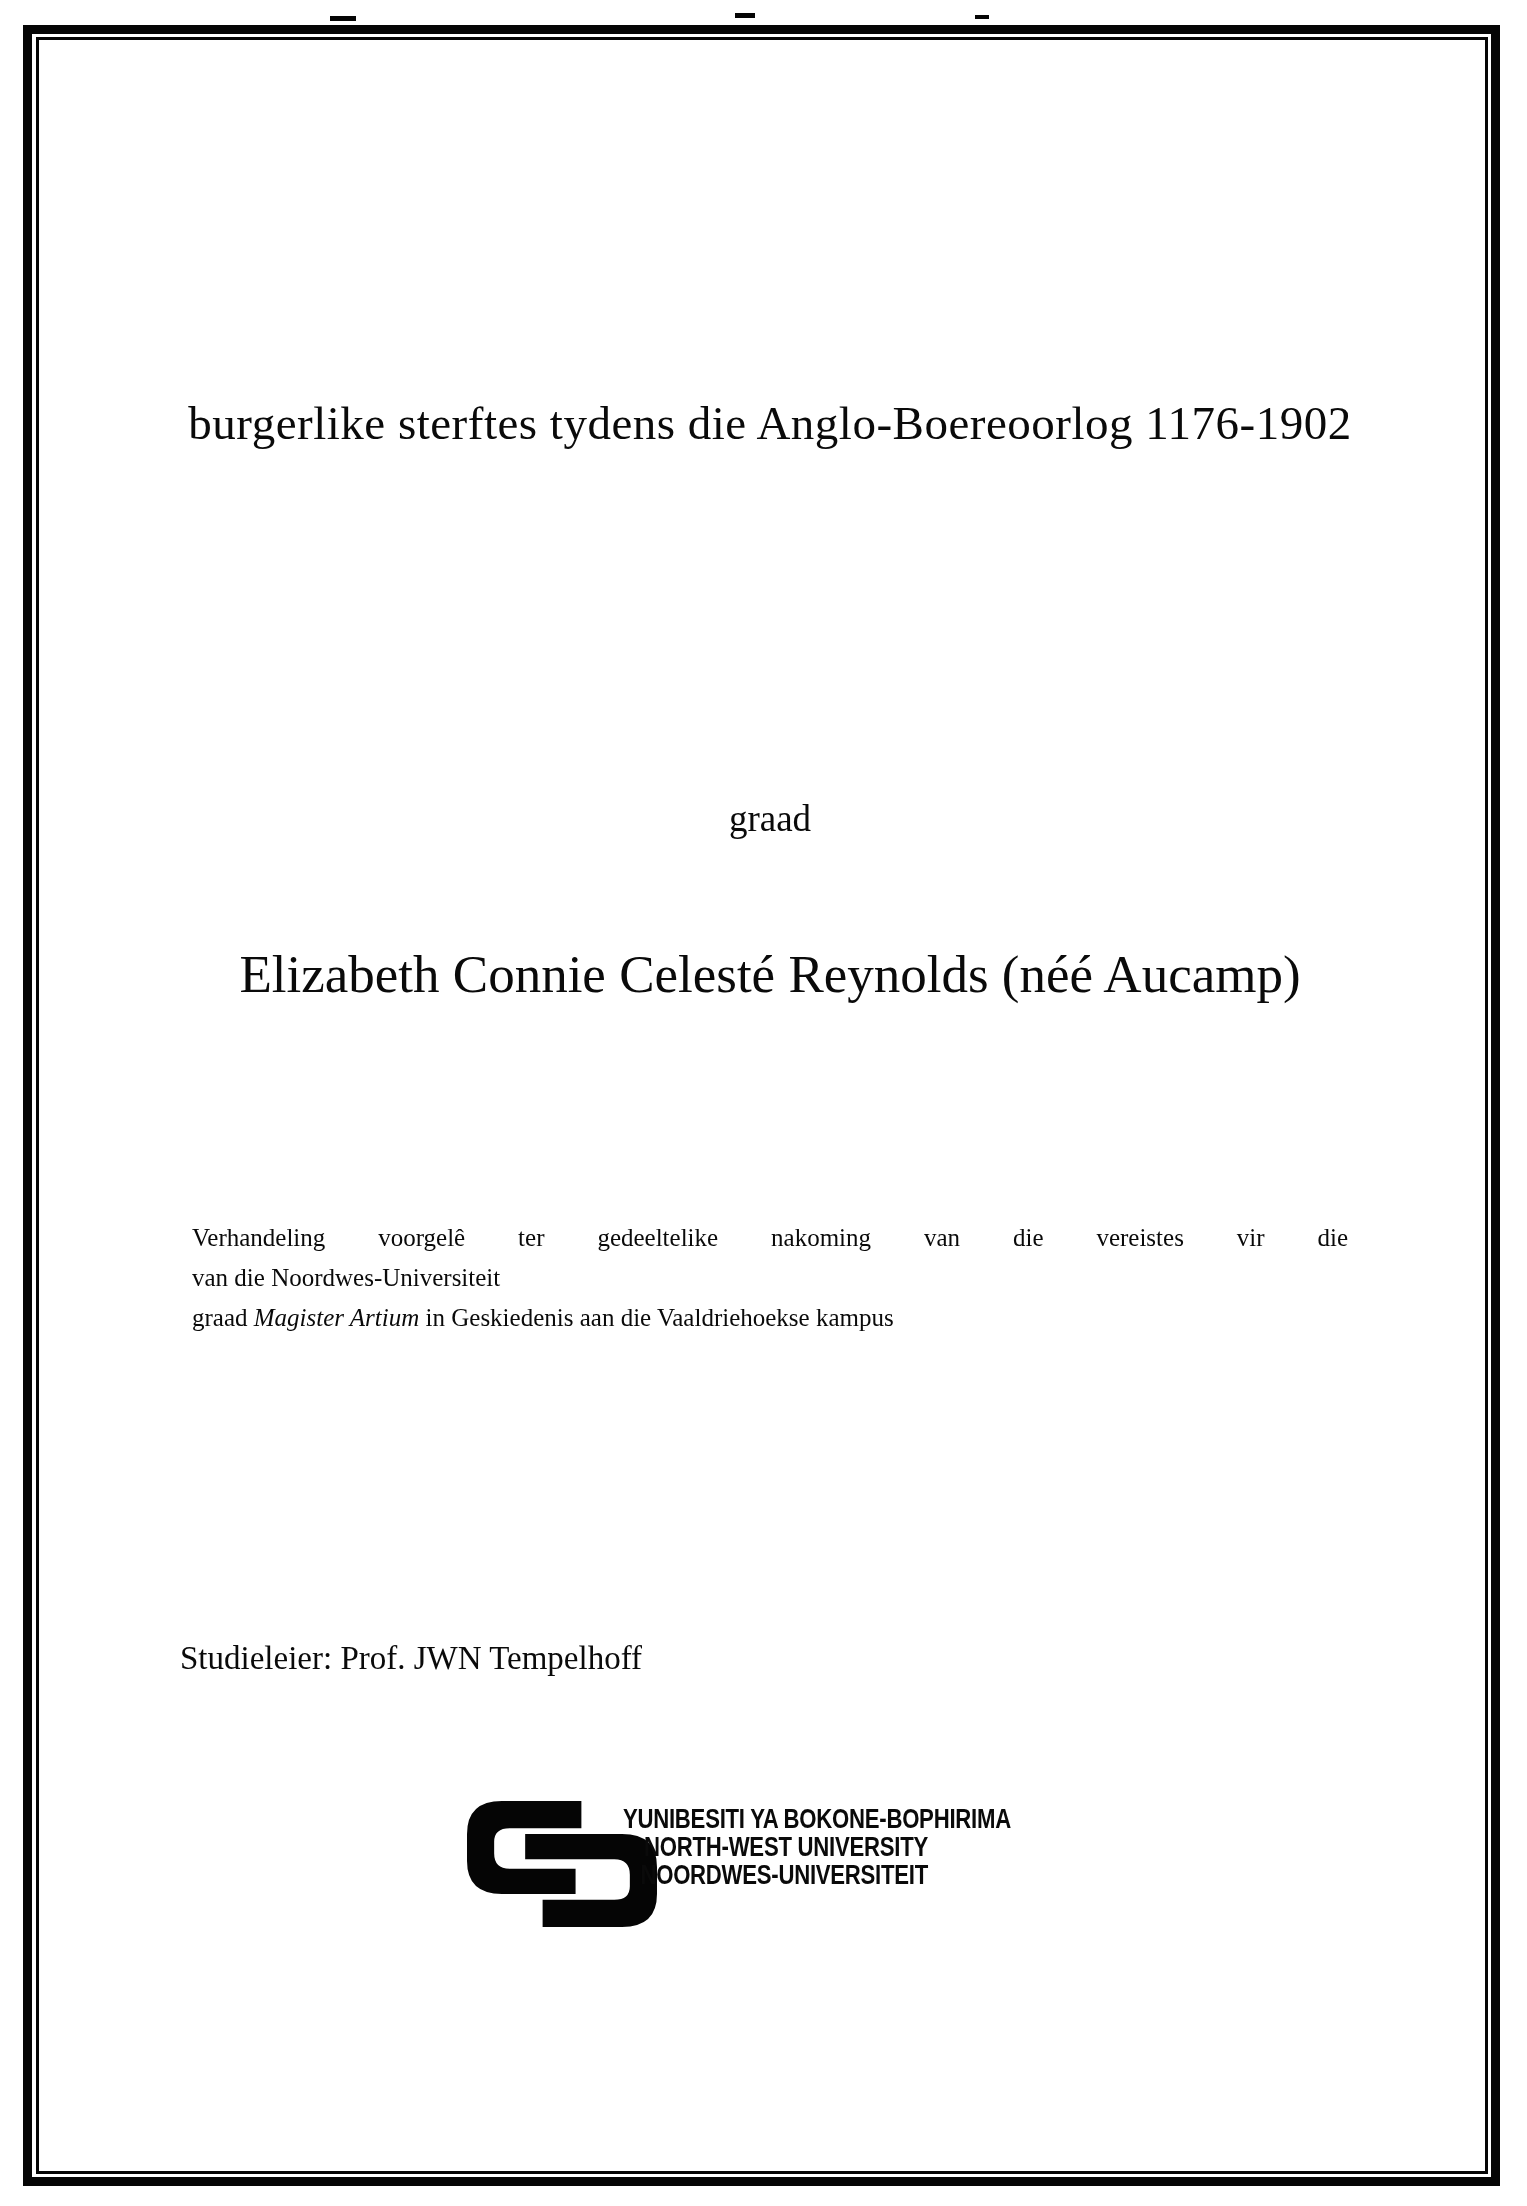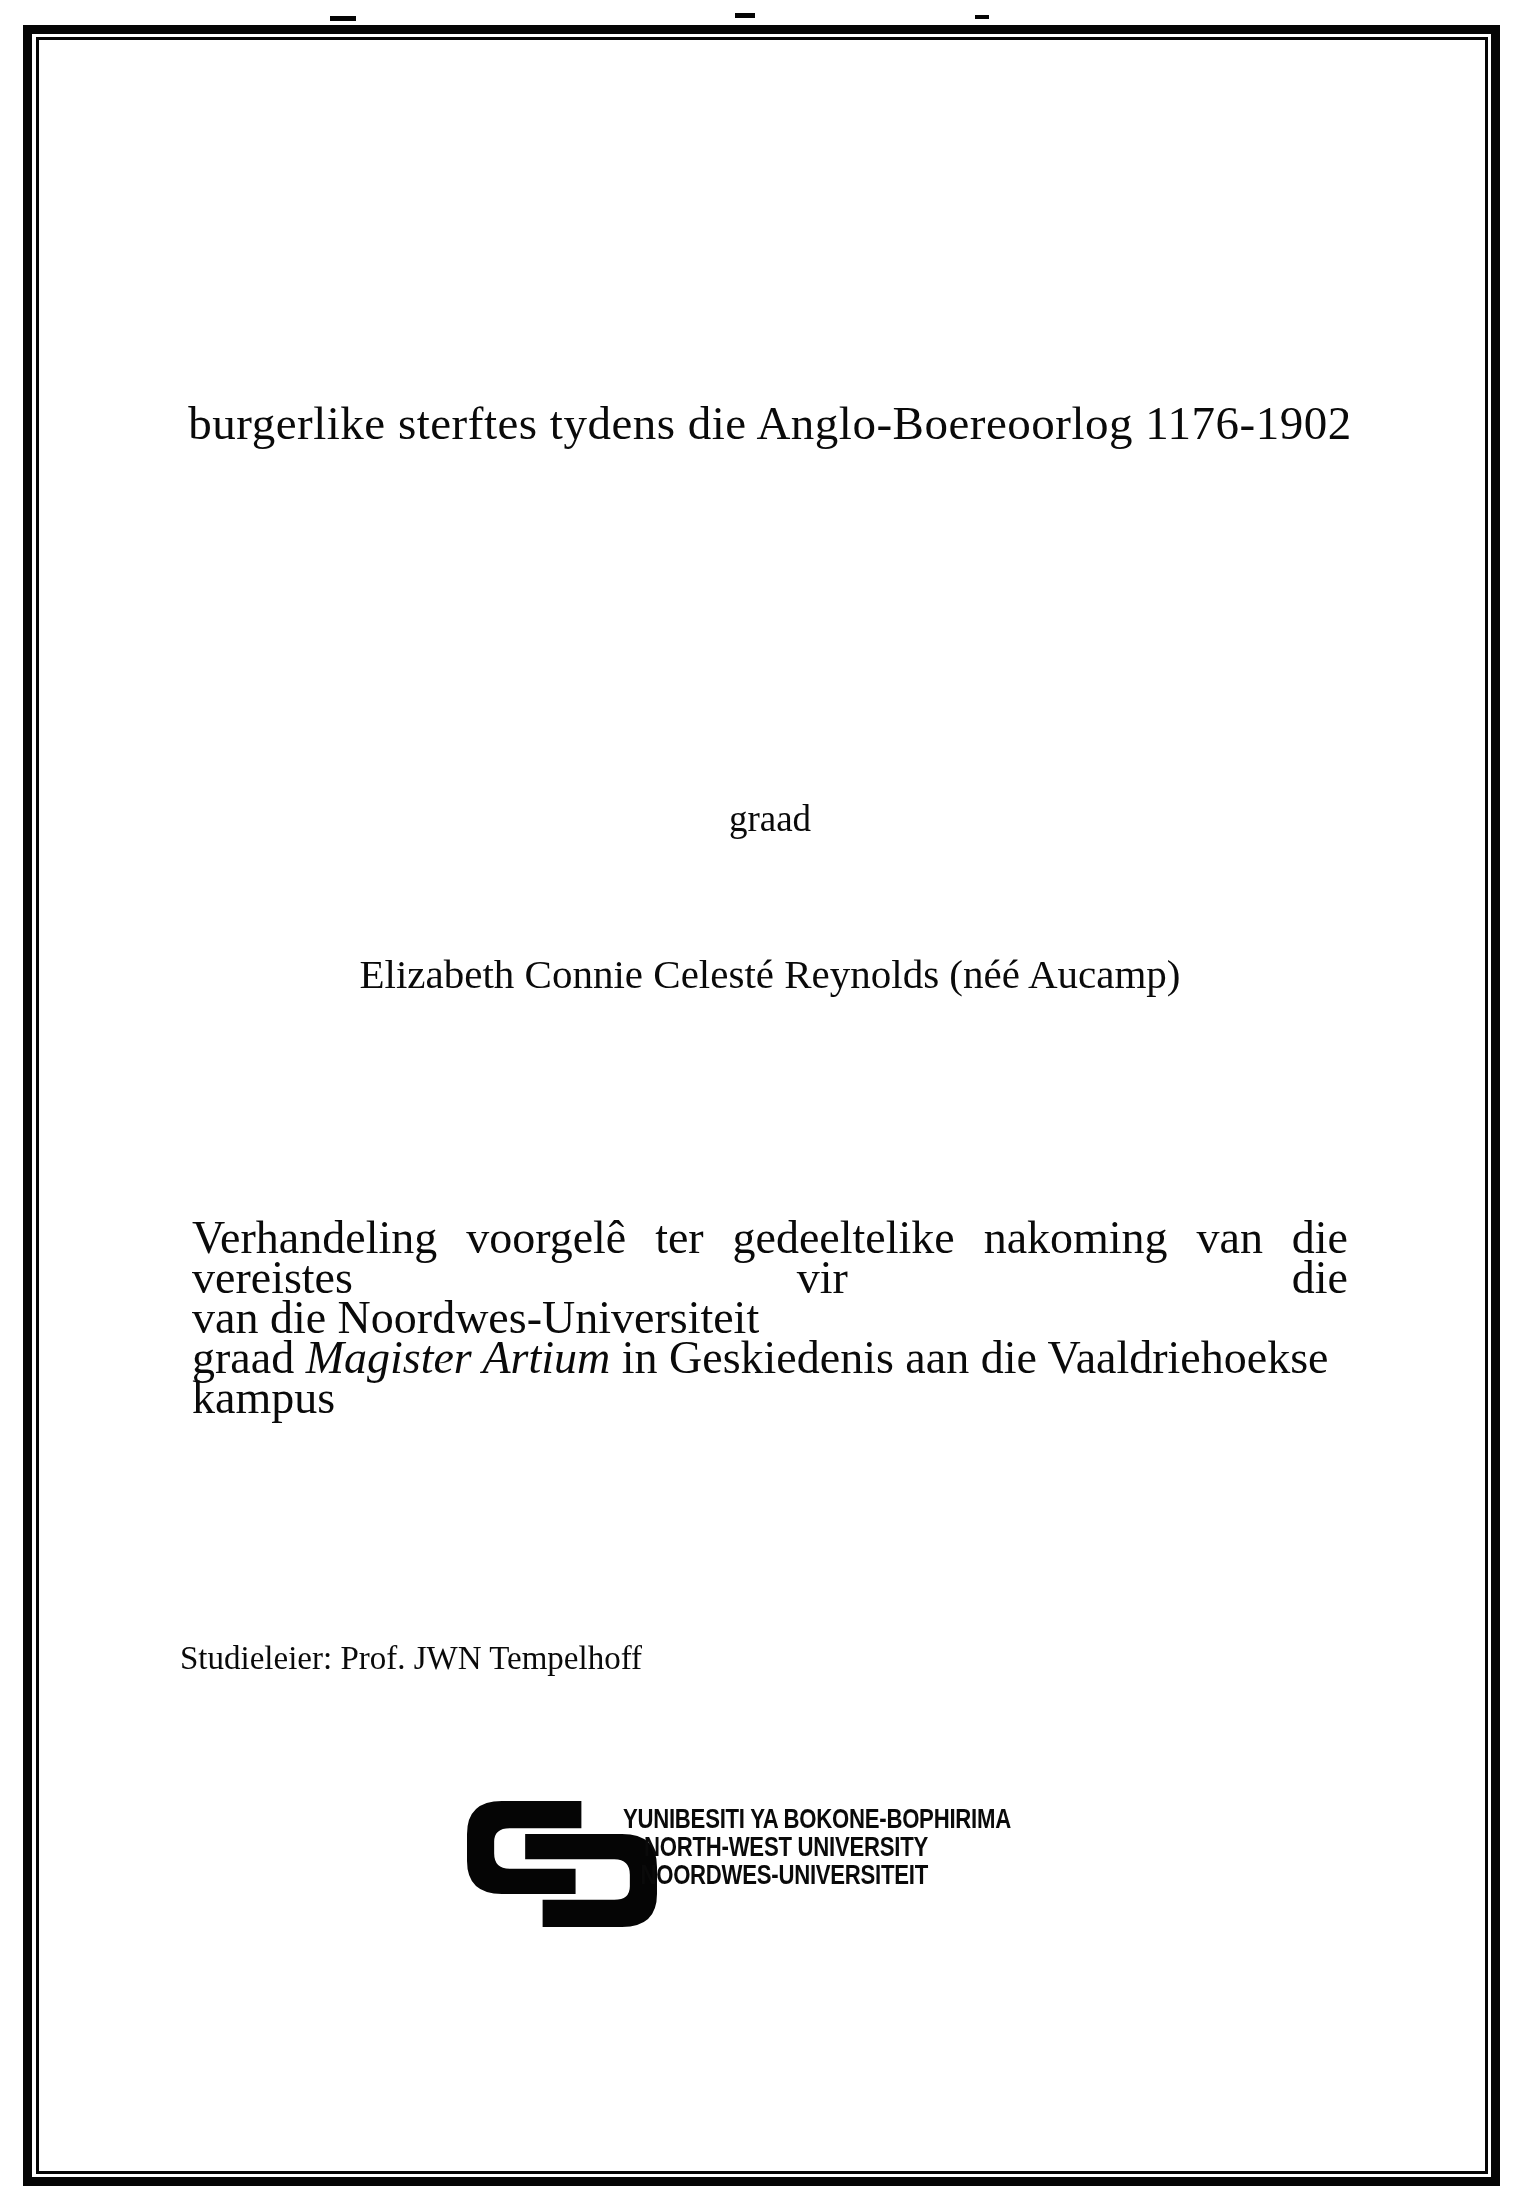--- a/index.html
+++ b/index.html
@@ -22,25 +22,25 @@
     position:absolute;left:185px;top:384px;width:1170px;
     text-align:center;font-size:47px;line-height:79px;
     letter-spacing:.5px;
   }
   .byline-deur{
     position:absolute;left:185px;top:800px;width:1170px;
     text-align:center;font-size:37px;line-height:37px;
   }
   .byline-author{
     position:absolute;left:185px;top:954px;width:1170px;
-    text-align:center;font-size:41px;line-height:41px;
+    text-align:center;font-size:53px;line-height:41px;
   }
   .submission{
     position:absolute;left:192px;top:1218px;width:1156px;
-    font-size:46px;line-height:40px;
+    font-size:25px;line-height:40px;
   }
   .submission .just{
     text-align:justify;text-align-last:justify;
   }
   .submission .it{font-style:italic;}
   .supervisor{
     position:absolute;left:180px;top:1638px;
     font-size:33px;line-height:41px;
   }
   .logo-mark{

